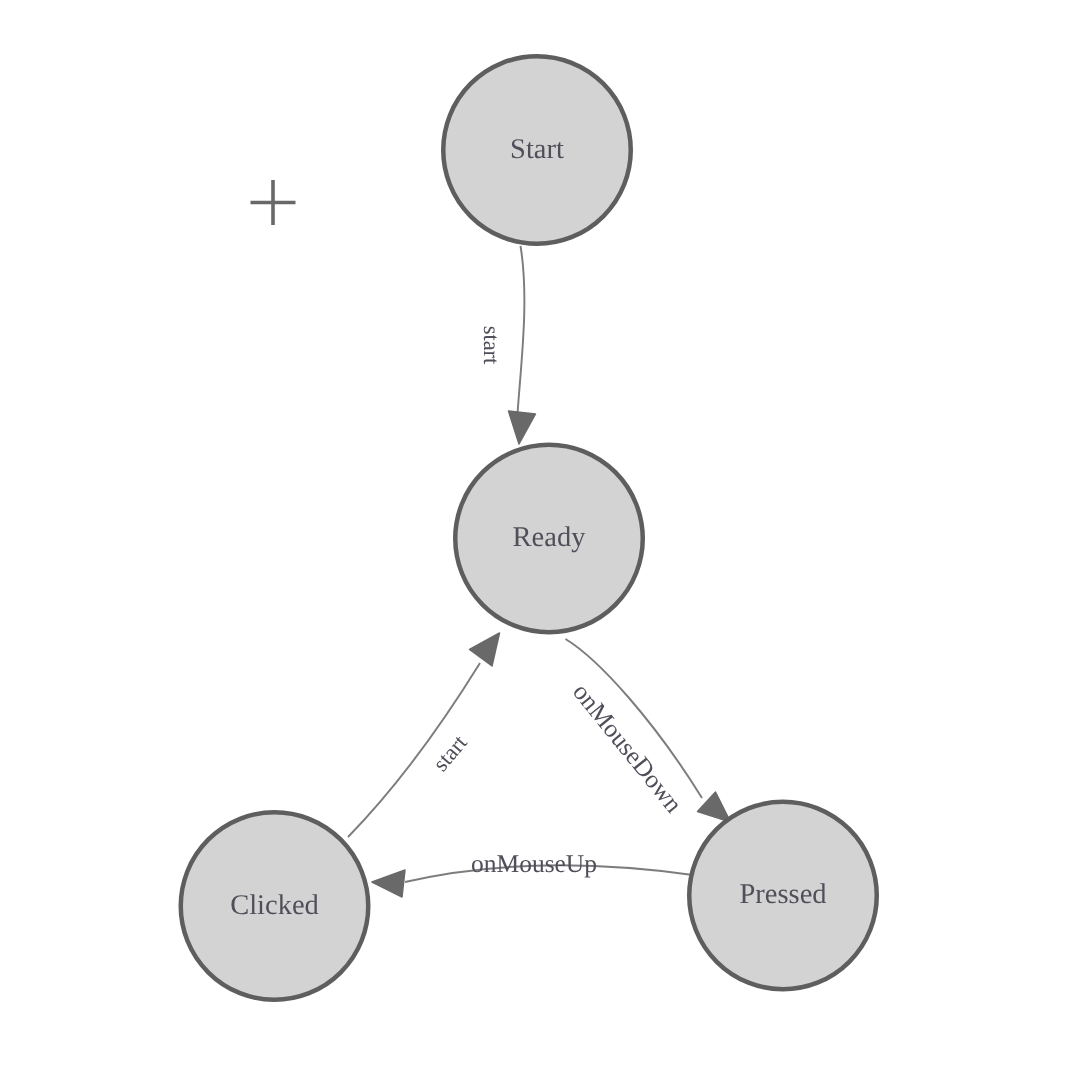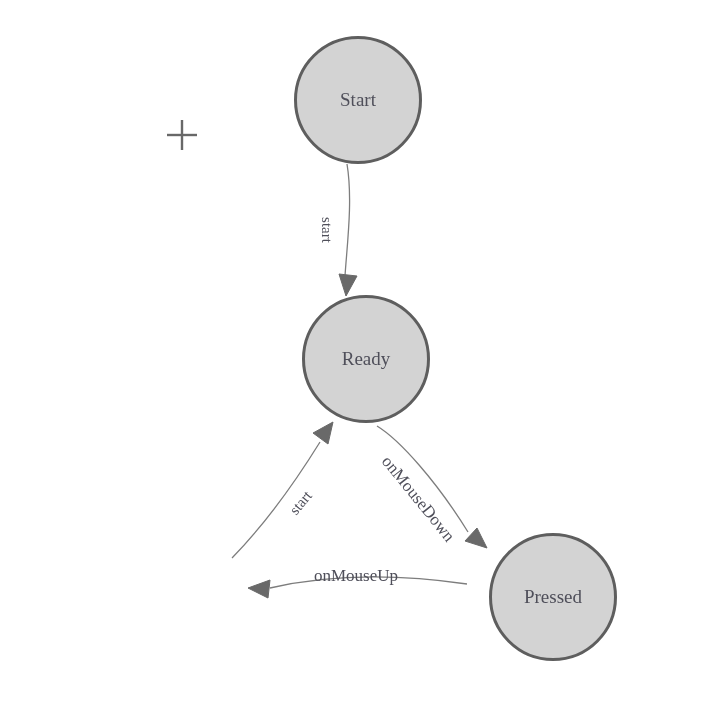--- a/index.html
+++ b/index.html
@@ -59,17 +59,20 @@
   <div class="edge-label" style="left:418px;top:499px;--rot:51deg">onMouseDown</div>
   <div class="edge-label small" style="left:301px;top:503px;--rot:-50deg">start</div>
   <div class="edge-label" style="left:356px;top:576px;--rot:0deg">onMouseUp</div>
 
   <div class="node" style="left:294px;top:36px">
     <span>Start</span>
   </div>
   <div class="node" style="left:302px;top:295px">
     <span>Ready</span>
   </div>
-  <div class="node" style="left:489px;top:533px">
+  <div class="node" style="left:119px;top:540px">
+    <span>Clicked</span>
+  </div>
+  <div class="node" style="left:458px;top:533px">
     <span>Pressed</span>
   </div>
 
 </div>
 
 </body></html>

